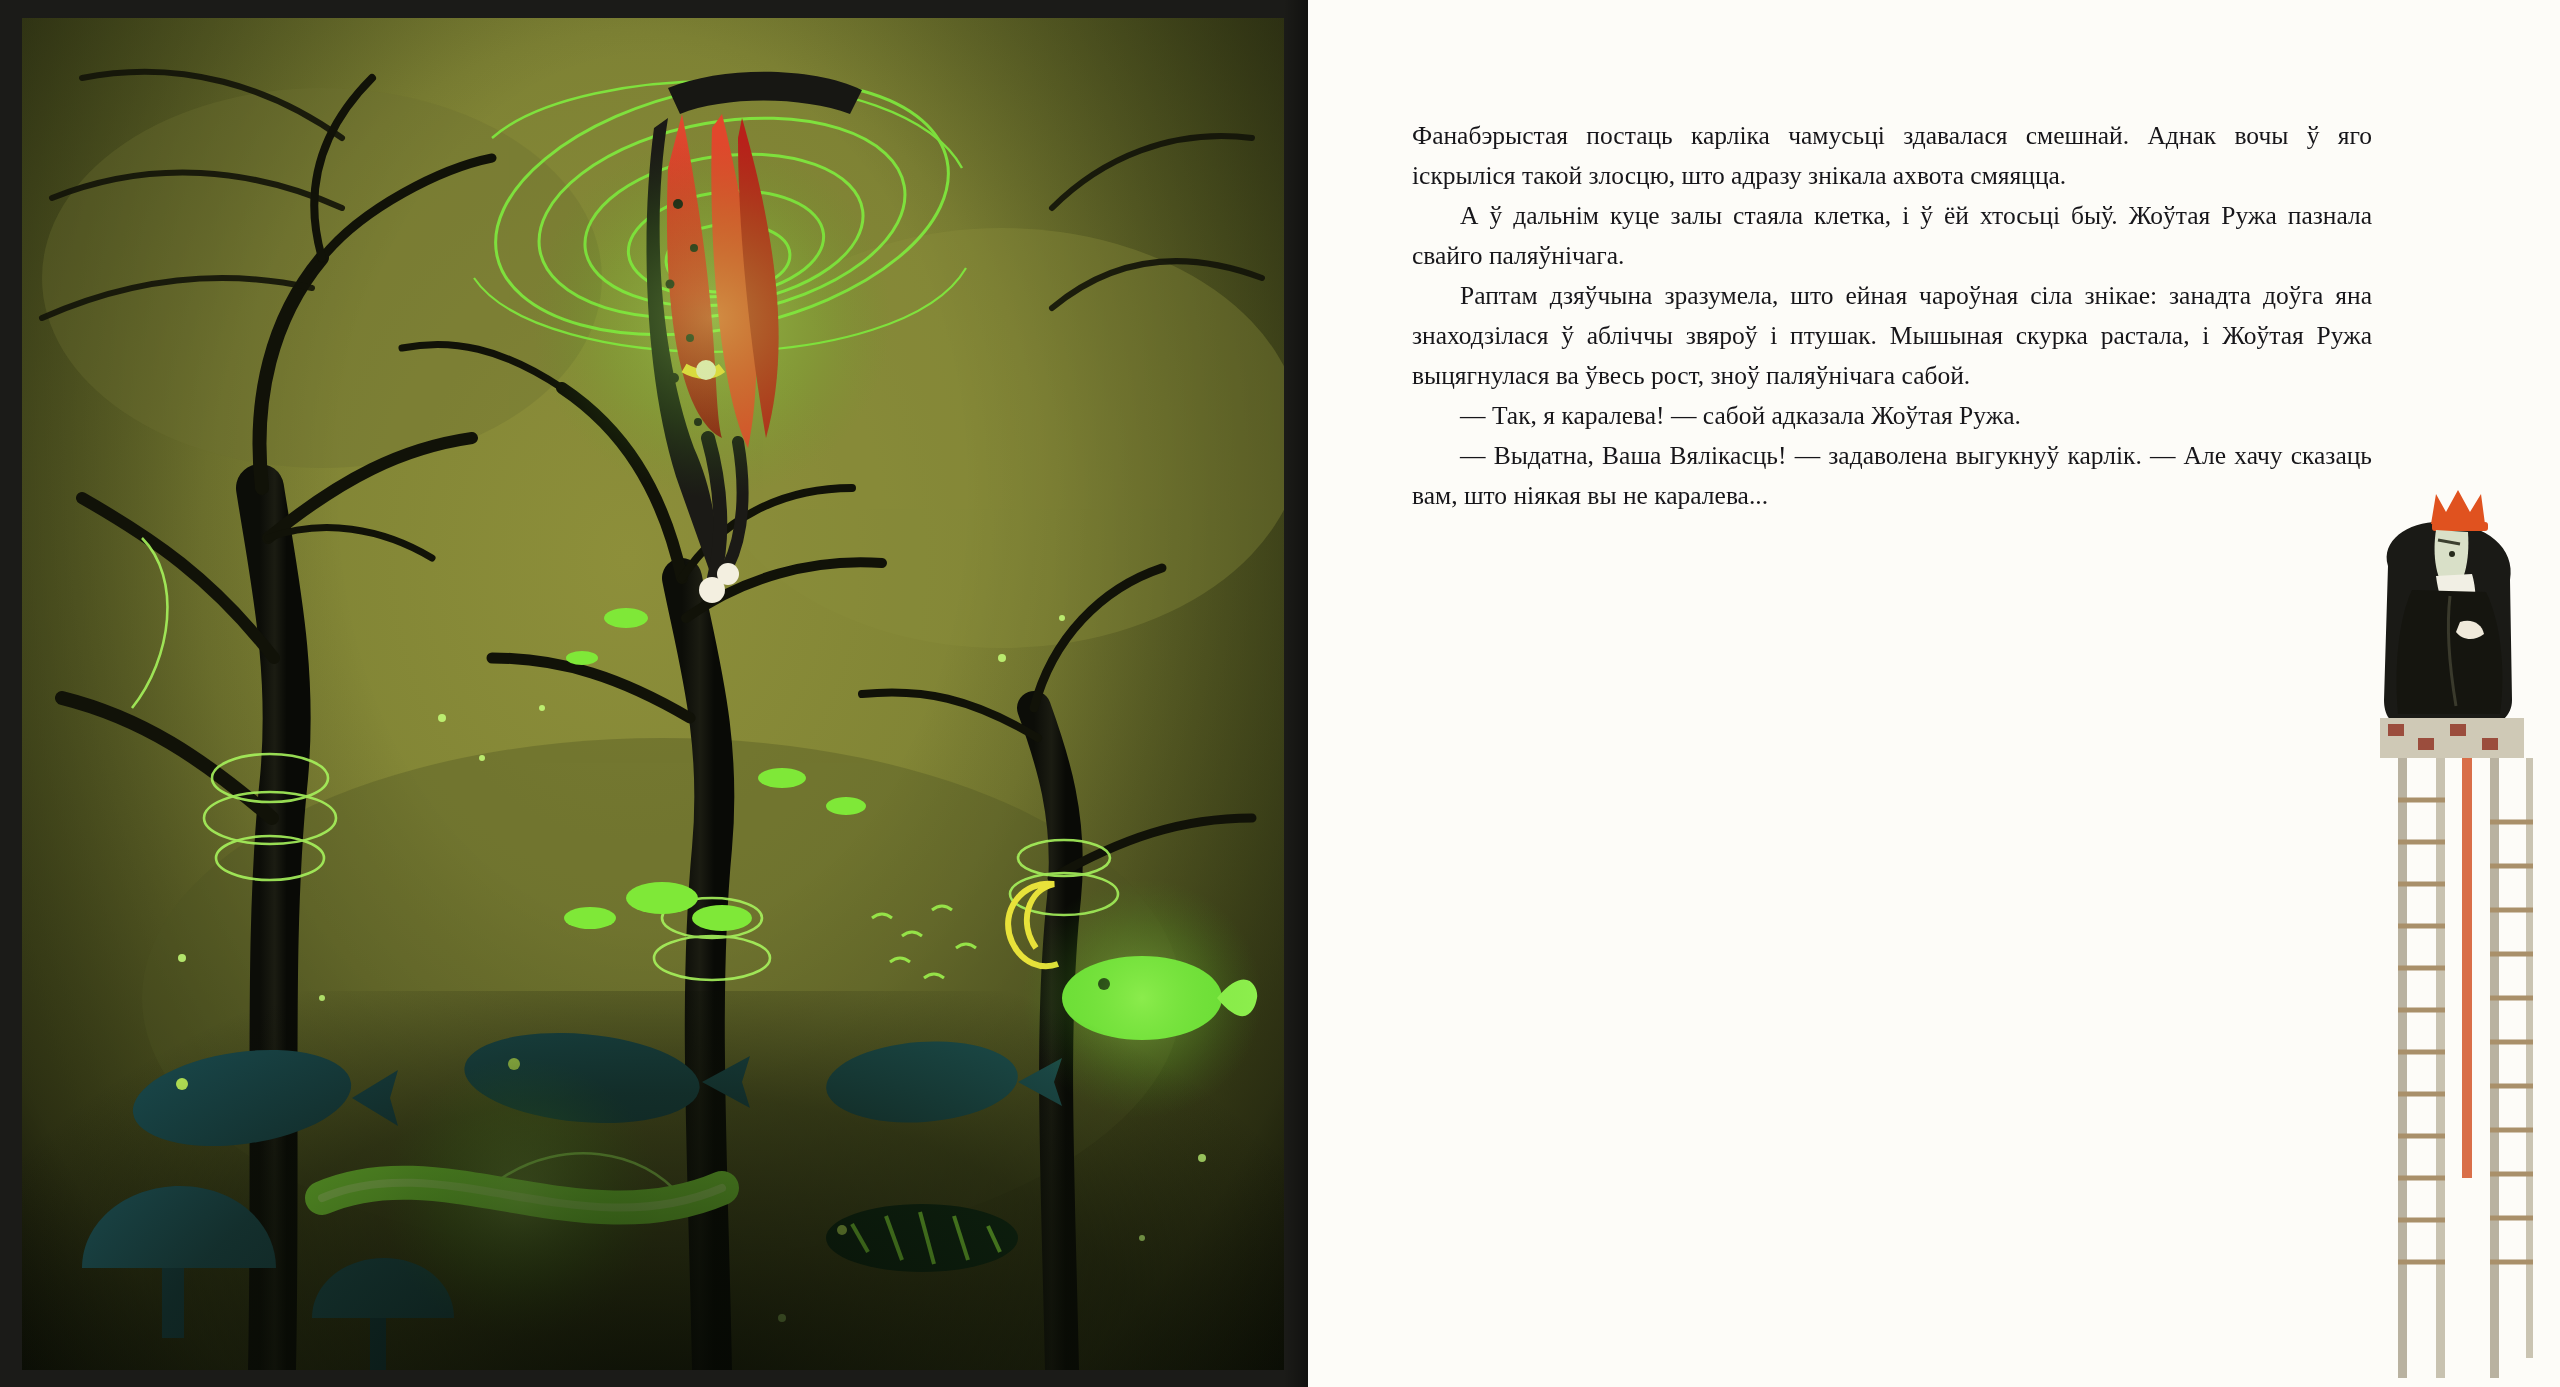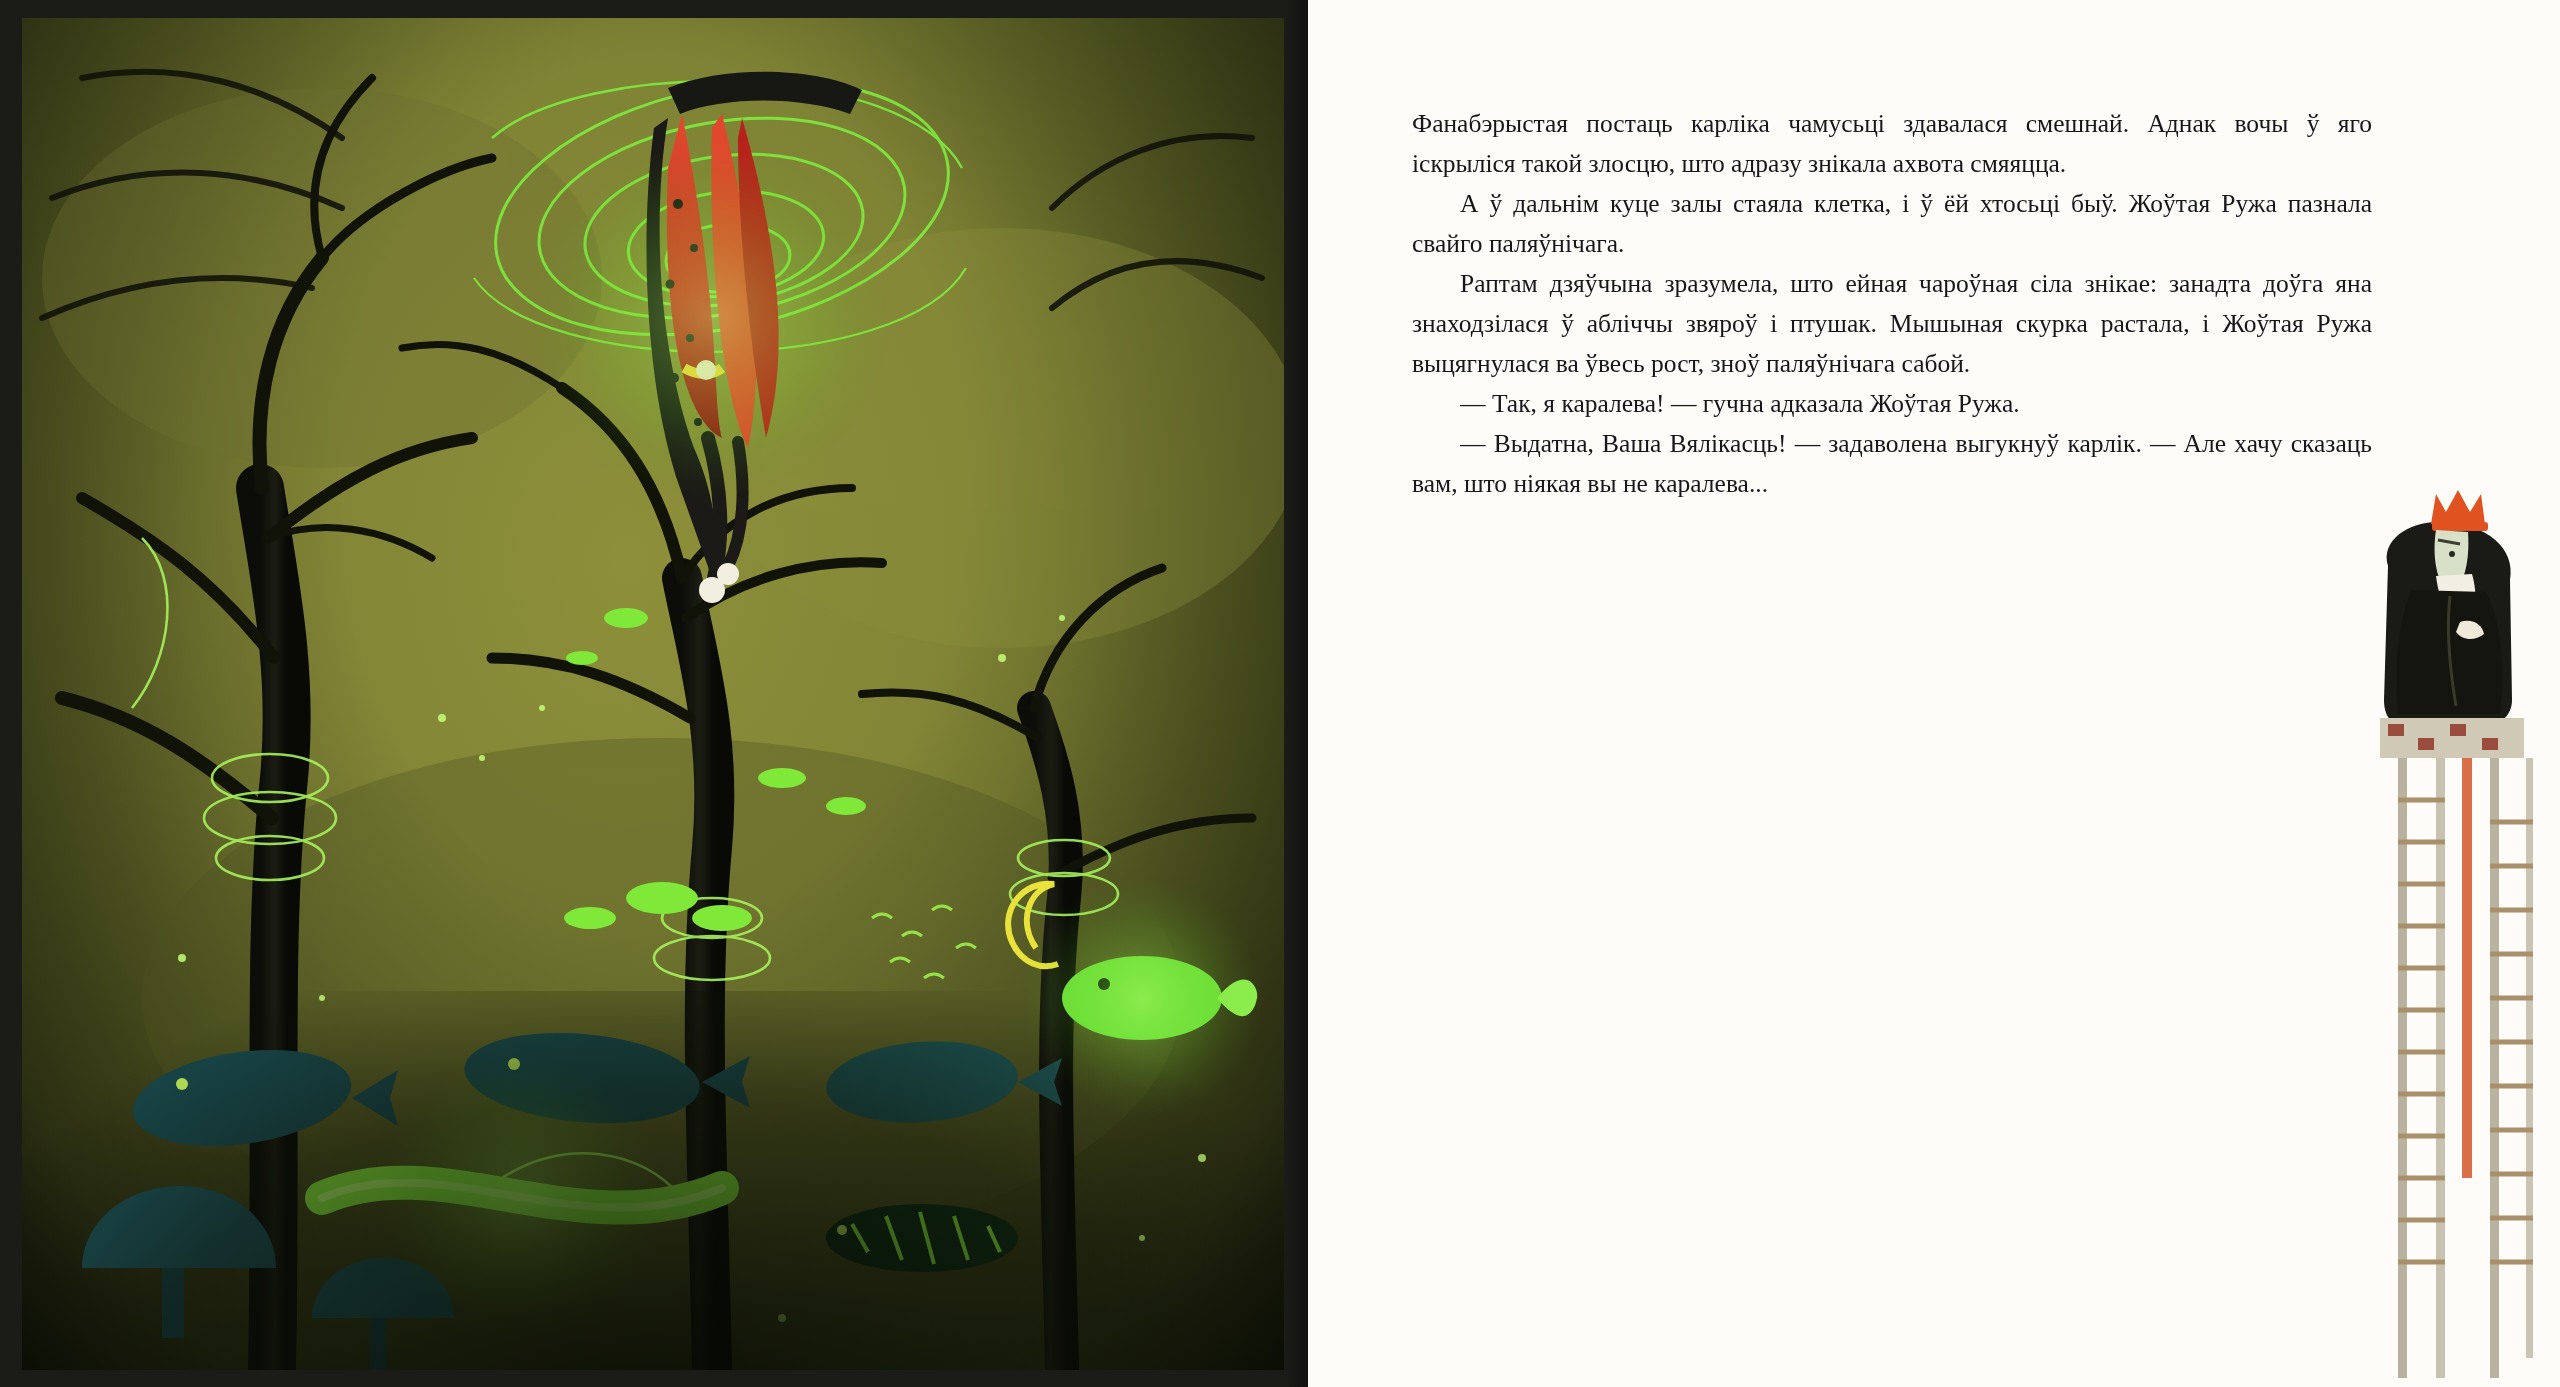--- a/index.html
+++ b/index.html
@@ -104,20 +104,21 @@
     hyphens: manual;
   }
   .textblock p {
     margin: 0;
   }
   .textblock p.indent {
     text-indent: 48px;
   }
   .textblock p.noindent {
     text-indent: 0;
+    margin-top: 12px;
   }
 
   
   .edge-art {
     position: absolute;
     right: 0;
     top: 470px;
     width: 220px;
     height: 917px;
     pointer-events: none;
@@ -317,21 +318,21 @@
     <div class="page-edge"></div>
   </div>
 
   <div class="gutter"></div>
 
   <div class="right-page">
     <div class="textblock">
       <p class="noindent">Фанабэрыстая постаць карліка чамусьці здавалася смешнай. Ад­нак вочы ў яго іскрыліся такой злосцю, што адразу знікала ахвота смяяцца.</p>
       <p class="indent">А ў дальнім куце залы стаяла клетка, і ў ёй хтосьці быў. Жоўтая Ружа пазнала свайго паляўнічага.</p>
       <p class="indent">Раптам дзяўчына зразумела, што ейная чароўная сіла знікае: занадта доўга яна знаходзілася ў абліччы звяроў і птушак. Мышы­ная скурка растала, і Жоўтая Ружа выцягнулася ва ўвесь рост, зноў паляўнічага сабой.</p>
-      <p class="indent">— Так, я каралева! — гучна адказала Жоўтая Ружа.</p>
+      <p class="indent">— Так, я каралева! — сабой адказала Жоўтая Ружа.</p>
       <p class="indent">— Выдатна, Ваша Вялікасць! — задаволена выгукнуў кар­лік. — Але хачу сказаць вам, што ніякая вы не каралева...</p>
     </div>
 
     <div class="edge-art">
       <svg width="220" height="917" viewBox="0 0 220 917">
 
         <path d="M48 96 C40 70, 70 50, 104 52 C146 54, 176 78, 170 110 L172 230 C172 246, 160 256, 142 256 L66 256 C50 256, 44 244, 44 230 Z" fill="#1a1a16"></path>
 
         <g fill="#e0521f">
           <path d="M96 24 l10 18 12 -22 12 22 11 -18 4 30 -54 0 z"></path>

